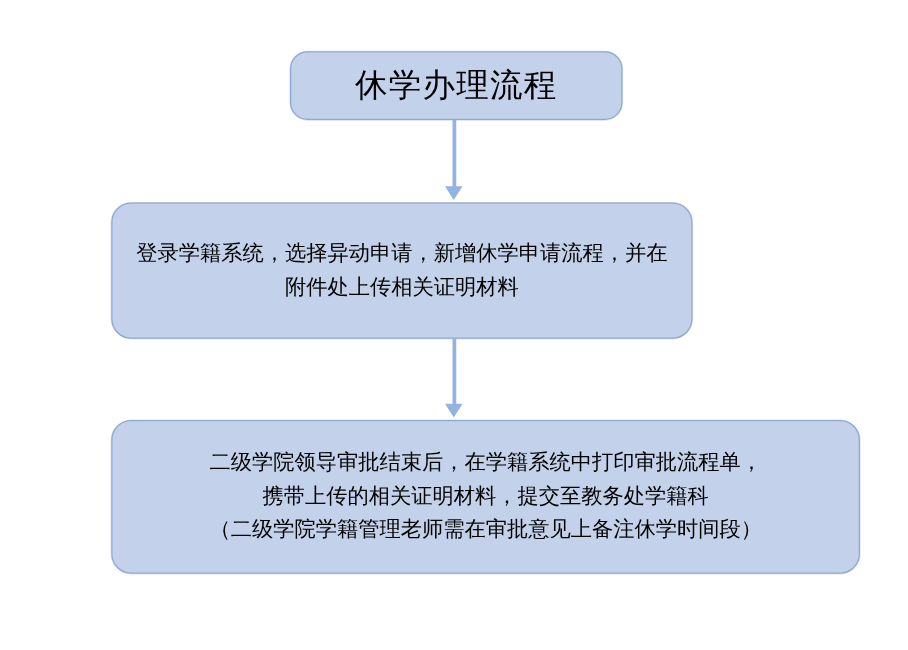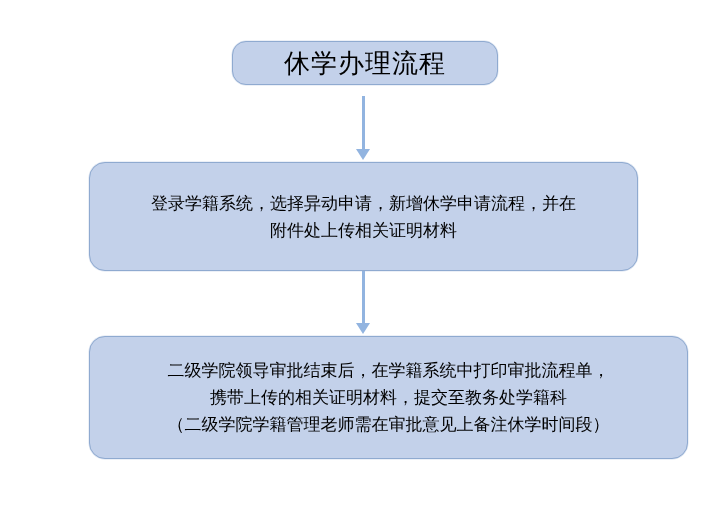--- a/index.html
+++ b/index.html
@@ -32,35 +32,35 @@
     text-align: center;
     color: #000000;
     box-shadow: 0 0 0 0.5px rgba(143,170,208,0.35);
   }
 
   
   #node-title {
     left: 232px;
     top: 41px;
     width: 266px;
-    height: 44px;
+    height: 55px;
     border-radius: 14px;
   }
   #node-title .node-text {
     font-size: 26px;
     line-height: 30px;
     letter-spacing: 1px;
     font-weight: 400;
   }
 
   
   #node-step-1 {
     left: 89px;
     top: 162px;
-    width: 549px;
+    width: 465px;
     height: 109px;
   }
   #node-step-2 {
     left: 89px;
     top: 336px;
     width: 599px;
     height: 123px;
   }
   .step .node-text {
     font-size: 17px;

